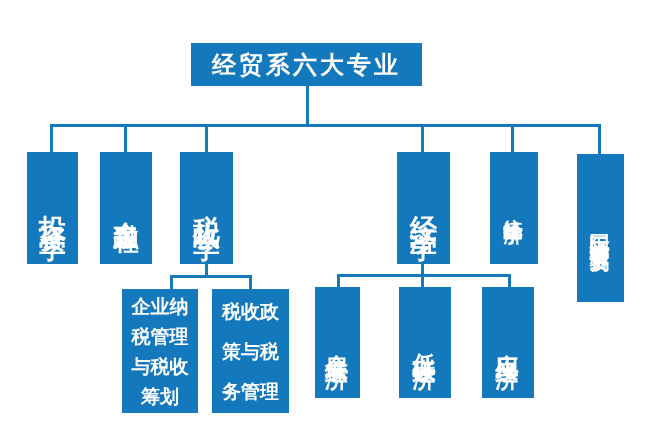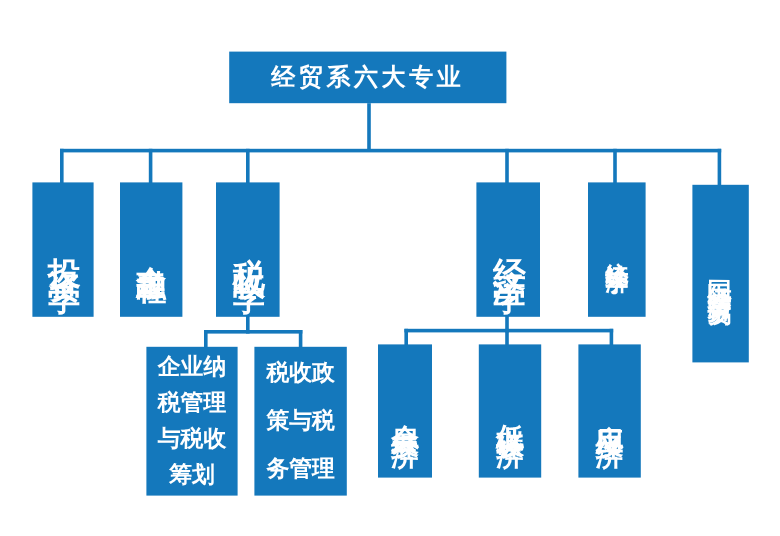--- a/index.html
+++ b/index.html
@@ -14,21 +14,21 @@
     font-weight:bold; display:flex; align-items:center; justify-content:center;
     box-sizing:border-box; text-align:center;
   }
   .vtext {
     writing-mode:vertical-rl; text-orientation:upright;
   }
   .mltext { white-space:pre-line; }
   .line { position:absolute; background:var(--blue); }
 
   
-  .n-root  { left:191px; top:43px;  width:231px; height:43px; font-size:20px; letter-spacing:3px; }
+  .n-root  { left:191px; top:43px;  width:231px; height:43px; font-size:24px; letter-spacing:3px; }
   
   .n-inv   { left:27px;  top:152px; width:51px;  height:112px; font-size:27px; }
   .n-inv  .vtext { letter-spacing:10px; }
   .n-fin   { left:100px; top:152px; width:52px;  height:112px; font-size:25px; }
   .n-fin  .vtext { letter-spacing:3px; }
   .n-tax   { left:180px; top:152px; width:53px;  height:112px; font-size:27px; }
   .n-tax  .vtext { letter-spacing:10px; }
   .n-eco   { left:397px; top:152px; width:53px;  height:112px; font-size:27px; }
   .n-eco  .vtext { letter-spacing:10px; }
   .n-stat  { left:490px; top:152px; width:48px;  height:112px; font-size:19px; }

